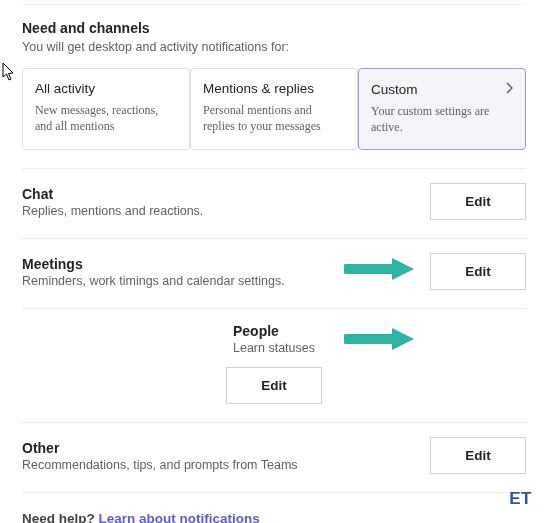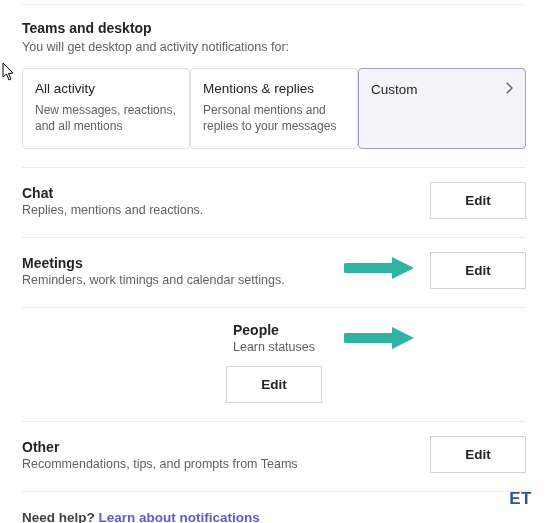--- a/index.html
+++ b/index.html
@@ -52,20 +52,21 @@
     color: #242424;
     margin-bottom: 6px;
     display: flex;
     align-items: center;
     justify-content: space-between;
   }
   .card-desc {
     font-size: 12px;
     color: #616161;
     line-height: 1.35;
+    font-family: Liberation Serif, serif;
   }
   .chevron {
     color: #616161;
     font-size: 14px;
   }
   .divider {
     border-top: 1px solid #ededed;
     margin: 18px 0 14px 0;
   }
   .row {
@@ -136,21 +137,21 @@
 
 <div class="top-line"></div>
 
 <div class="cursor">
   <svg width="14" height="20" viewBox="0 0 14 20">
     <path d="M1 1 L1 15 L4.5 12 L7 18 L9 17 L6.5 11.5 L11 11 Z" fill="white" stroke="#000" stroke-width="1"></path>
   </svg>
 </div>
 
 <div>
-  <div class="section-title">Teams and desktop</div>
+  <div class="section-title">Need and channels</div>
   <div class="section-sub">You will get desktop and activity notifications for:</div>
   <div class="cards">
     <div class="card">
       <div class="card-title">
           <span>All activity</span>
         </div>
       <div class="card-desc">New messages, reactions, and all mentions</div>
     </div>
     <div class="card">
       <div class="card-title">
@@ -160,20 +161,21 @@
     </div>
     <div class="card selected">
       <div class="card-title">
         <span>Custom</span>
         <span class="chevron">
           <svg width="8" height="12" viewBox="0 0 8 12">
               <path d="M2 1 L7 6 L2 11" fill="none" stroke="#616161" stroke-width="1.5"></path>
             </svg>
         </span>
       </div>
+      <div class="card-desc">Your custom settings are active.</div>
     </div>
   </div>
 </div>
 
 <div class="divider"></div>
 
 <div class="row">
   <div class="row-text">
     <div class="row-title">Chat</div>
     <div class="row-desc">Replies, mentions and reactions.</div>

